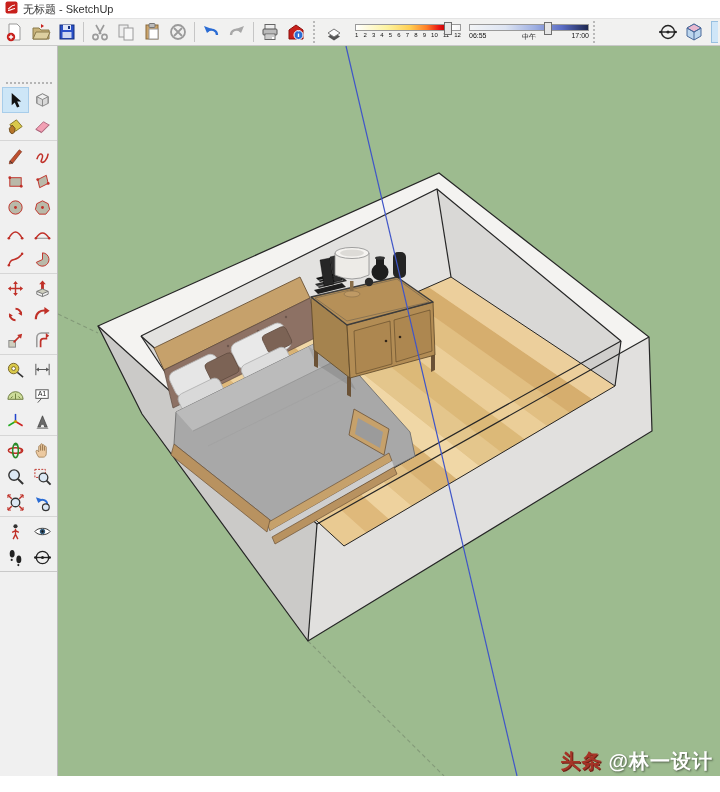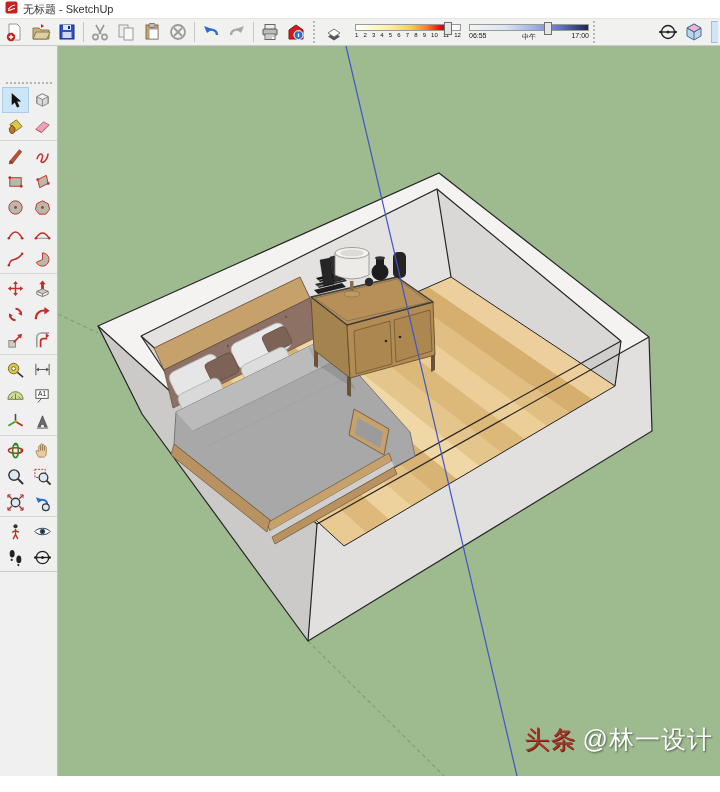--- a/index.html
+++ b/index.html
@@ -39,21 +39,21 @@
   .palette { width:58px; background:#f0f0f0; border-right:1px solid #bdbdbd; }
   .drag-handle { width:46px; margin:36px auto 2px auto; border-top:2px dotted #b5b5b5; }
   .tool-group { display:grid; grid-template-columns:27px 27px; justify-content:center; border-bottom:1px solid #d6d6d6; padding:1px 0; }
   .tool-group:last-child { border-bottom:1px solid #c9c9c9; }
   .tool-btn { width:27px; height:26px; display:flex; align-items:center; justify-content:center; border:1px solid transparent; }
   .tool-btn.active { background:#cde6f7; border:1px solid #a8cdea; }
 
   .viewport { position:relative; flex:1; background:#9dbb8f; }
   .scene { position:absolute; left:0; top:0; width:661px; height:730px; display:block; }
 
-  .watermark { position:absolute; right:7px; bottom:20px; font-size:25px; font-weight:normal; letter-spacing:1px; white-space:nowrap; }
+  .watermark { position:absolute; right:7px; bottom:1px; font-size:20px; font-weight:bold; letter-spacing:1px; white-space:nowrap; }
   .wm-red { color:#a63427; text-shadow:1px 1px 0 #6e1f16; margin-right:6px; }
   .wm-white { color:#ffffff; text-shadow:1px 1px 2px rgba(0,0,0,0.5); }
 </style>
 </head>
 <body>
 
 <div class="app">
 
   <div class="title-bar">
     <span>

